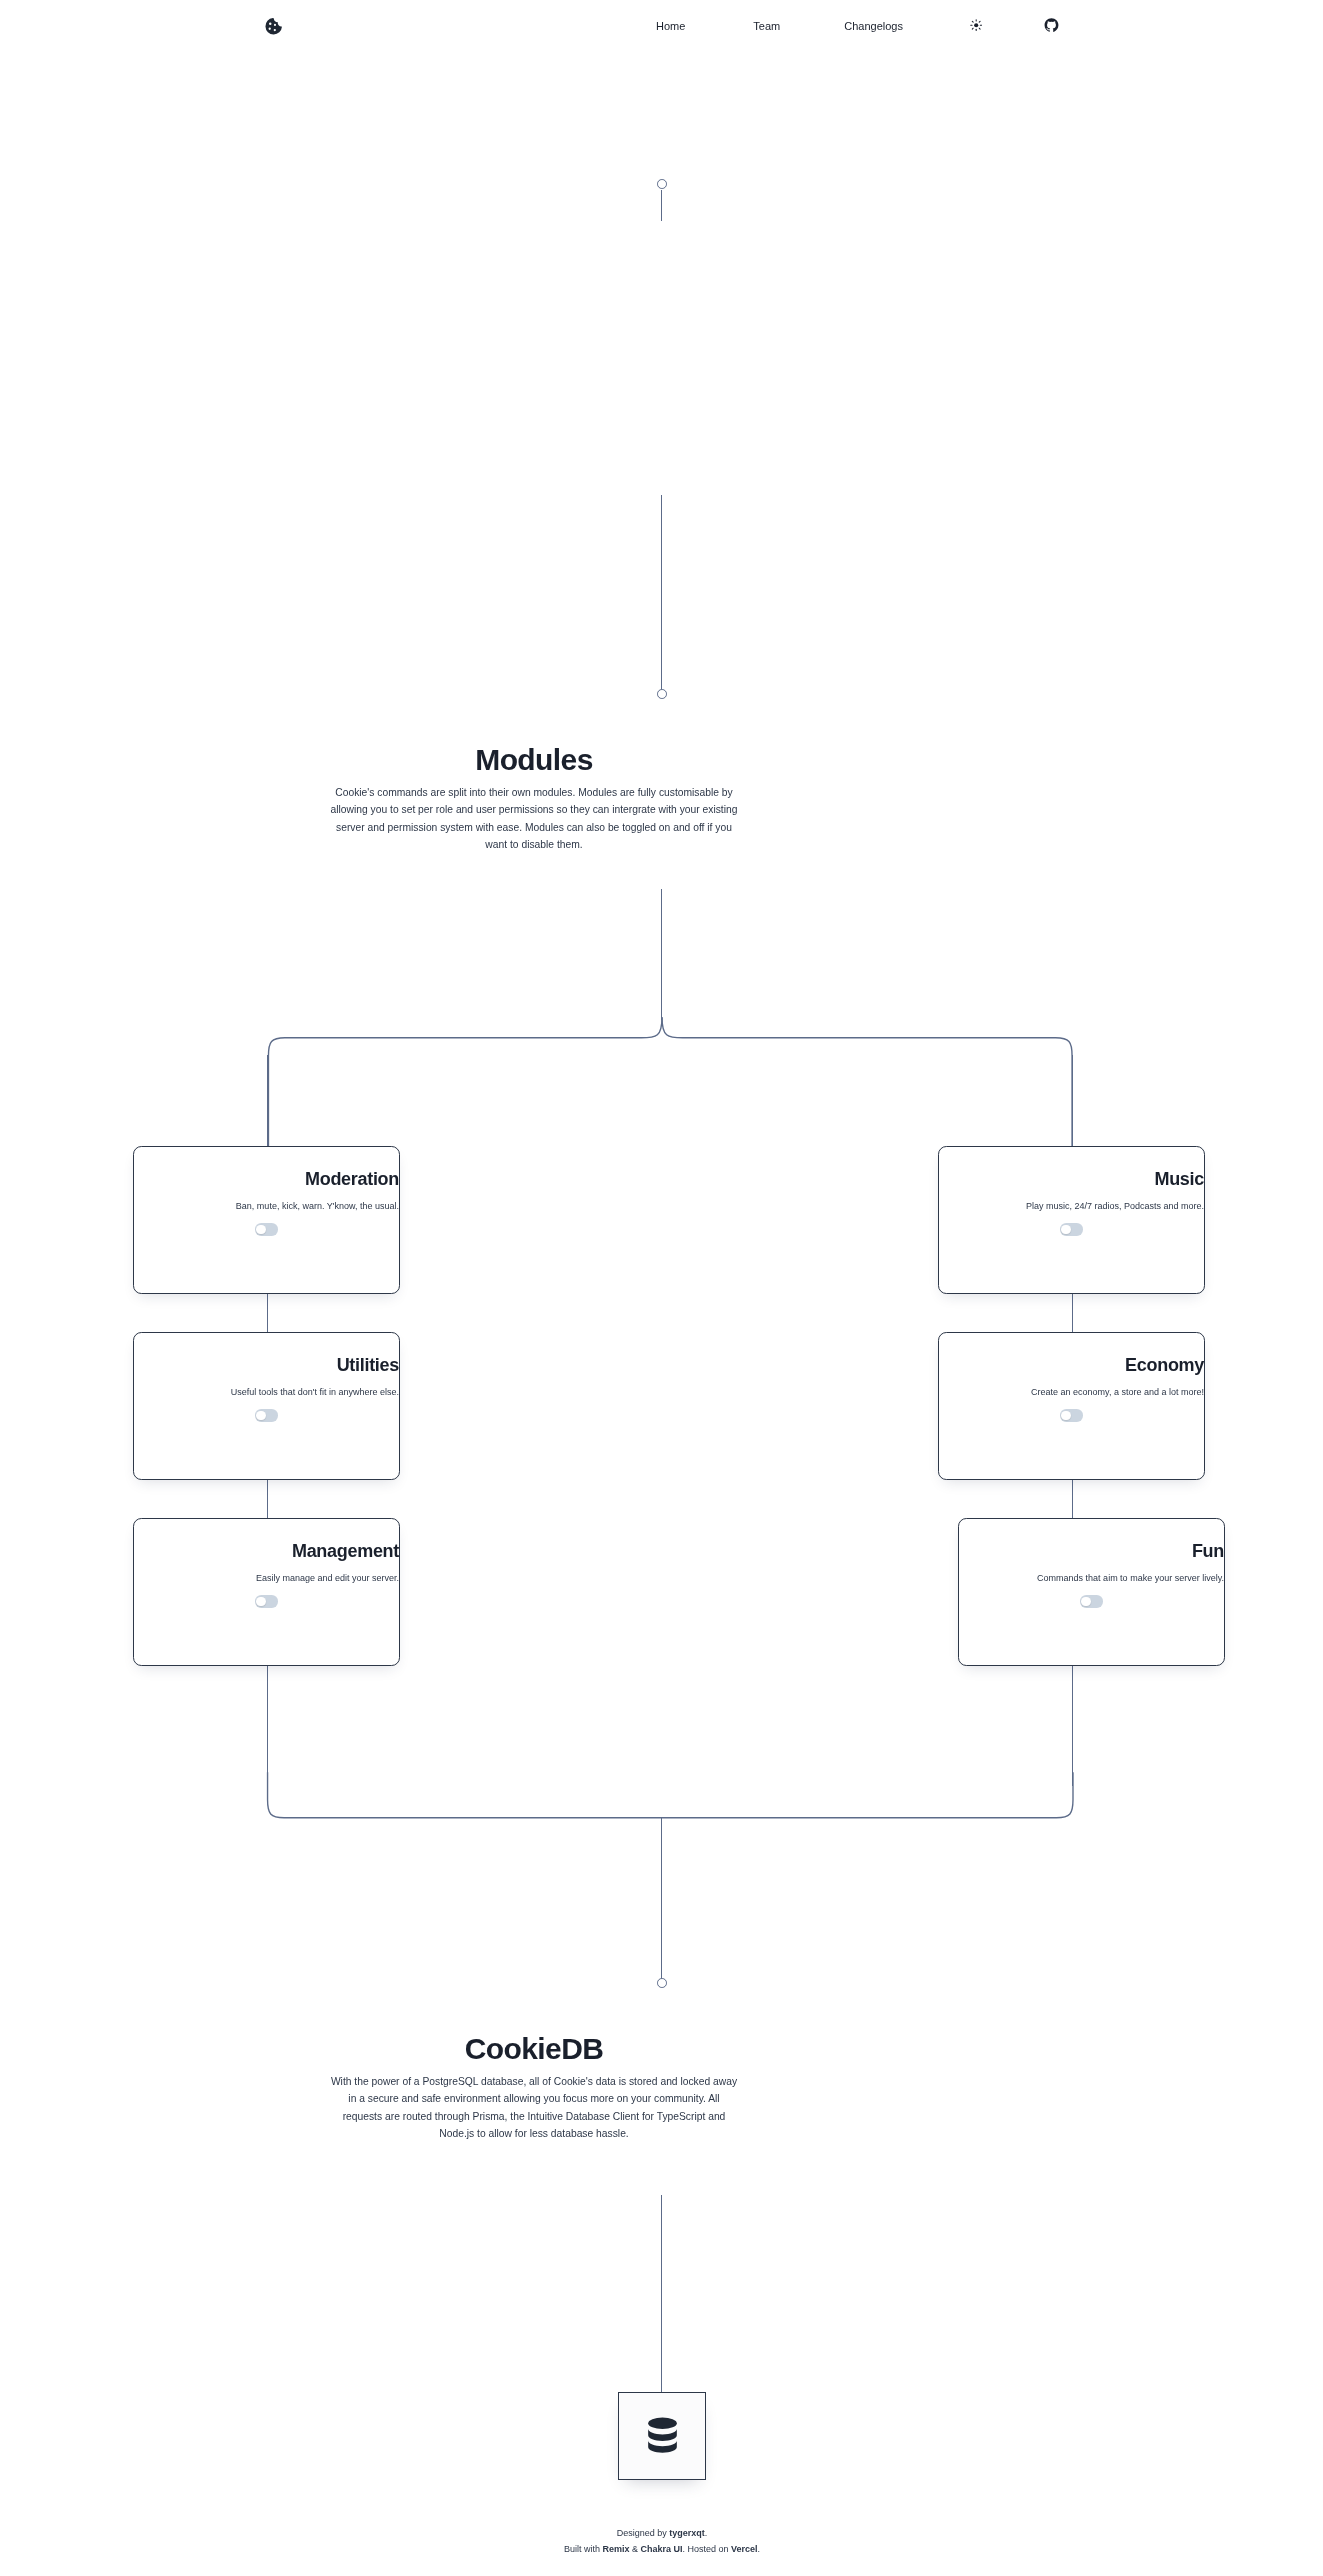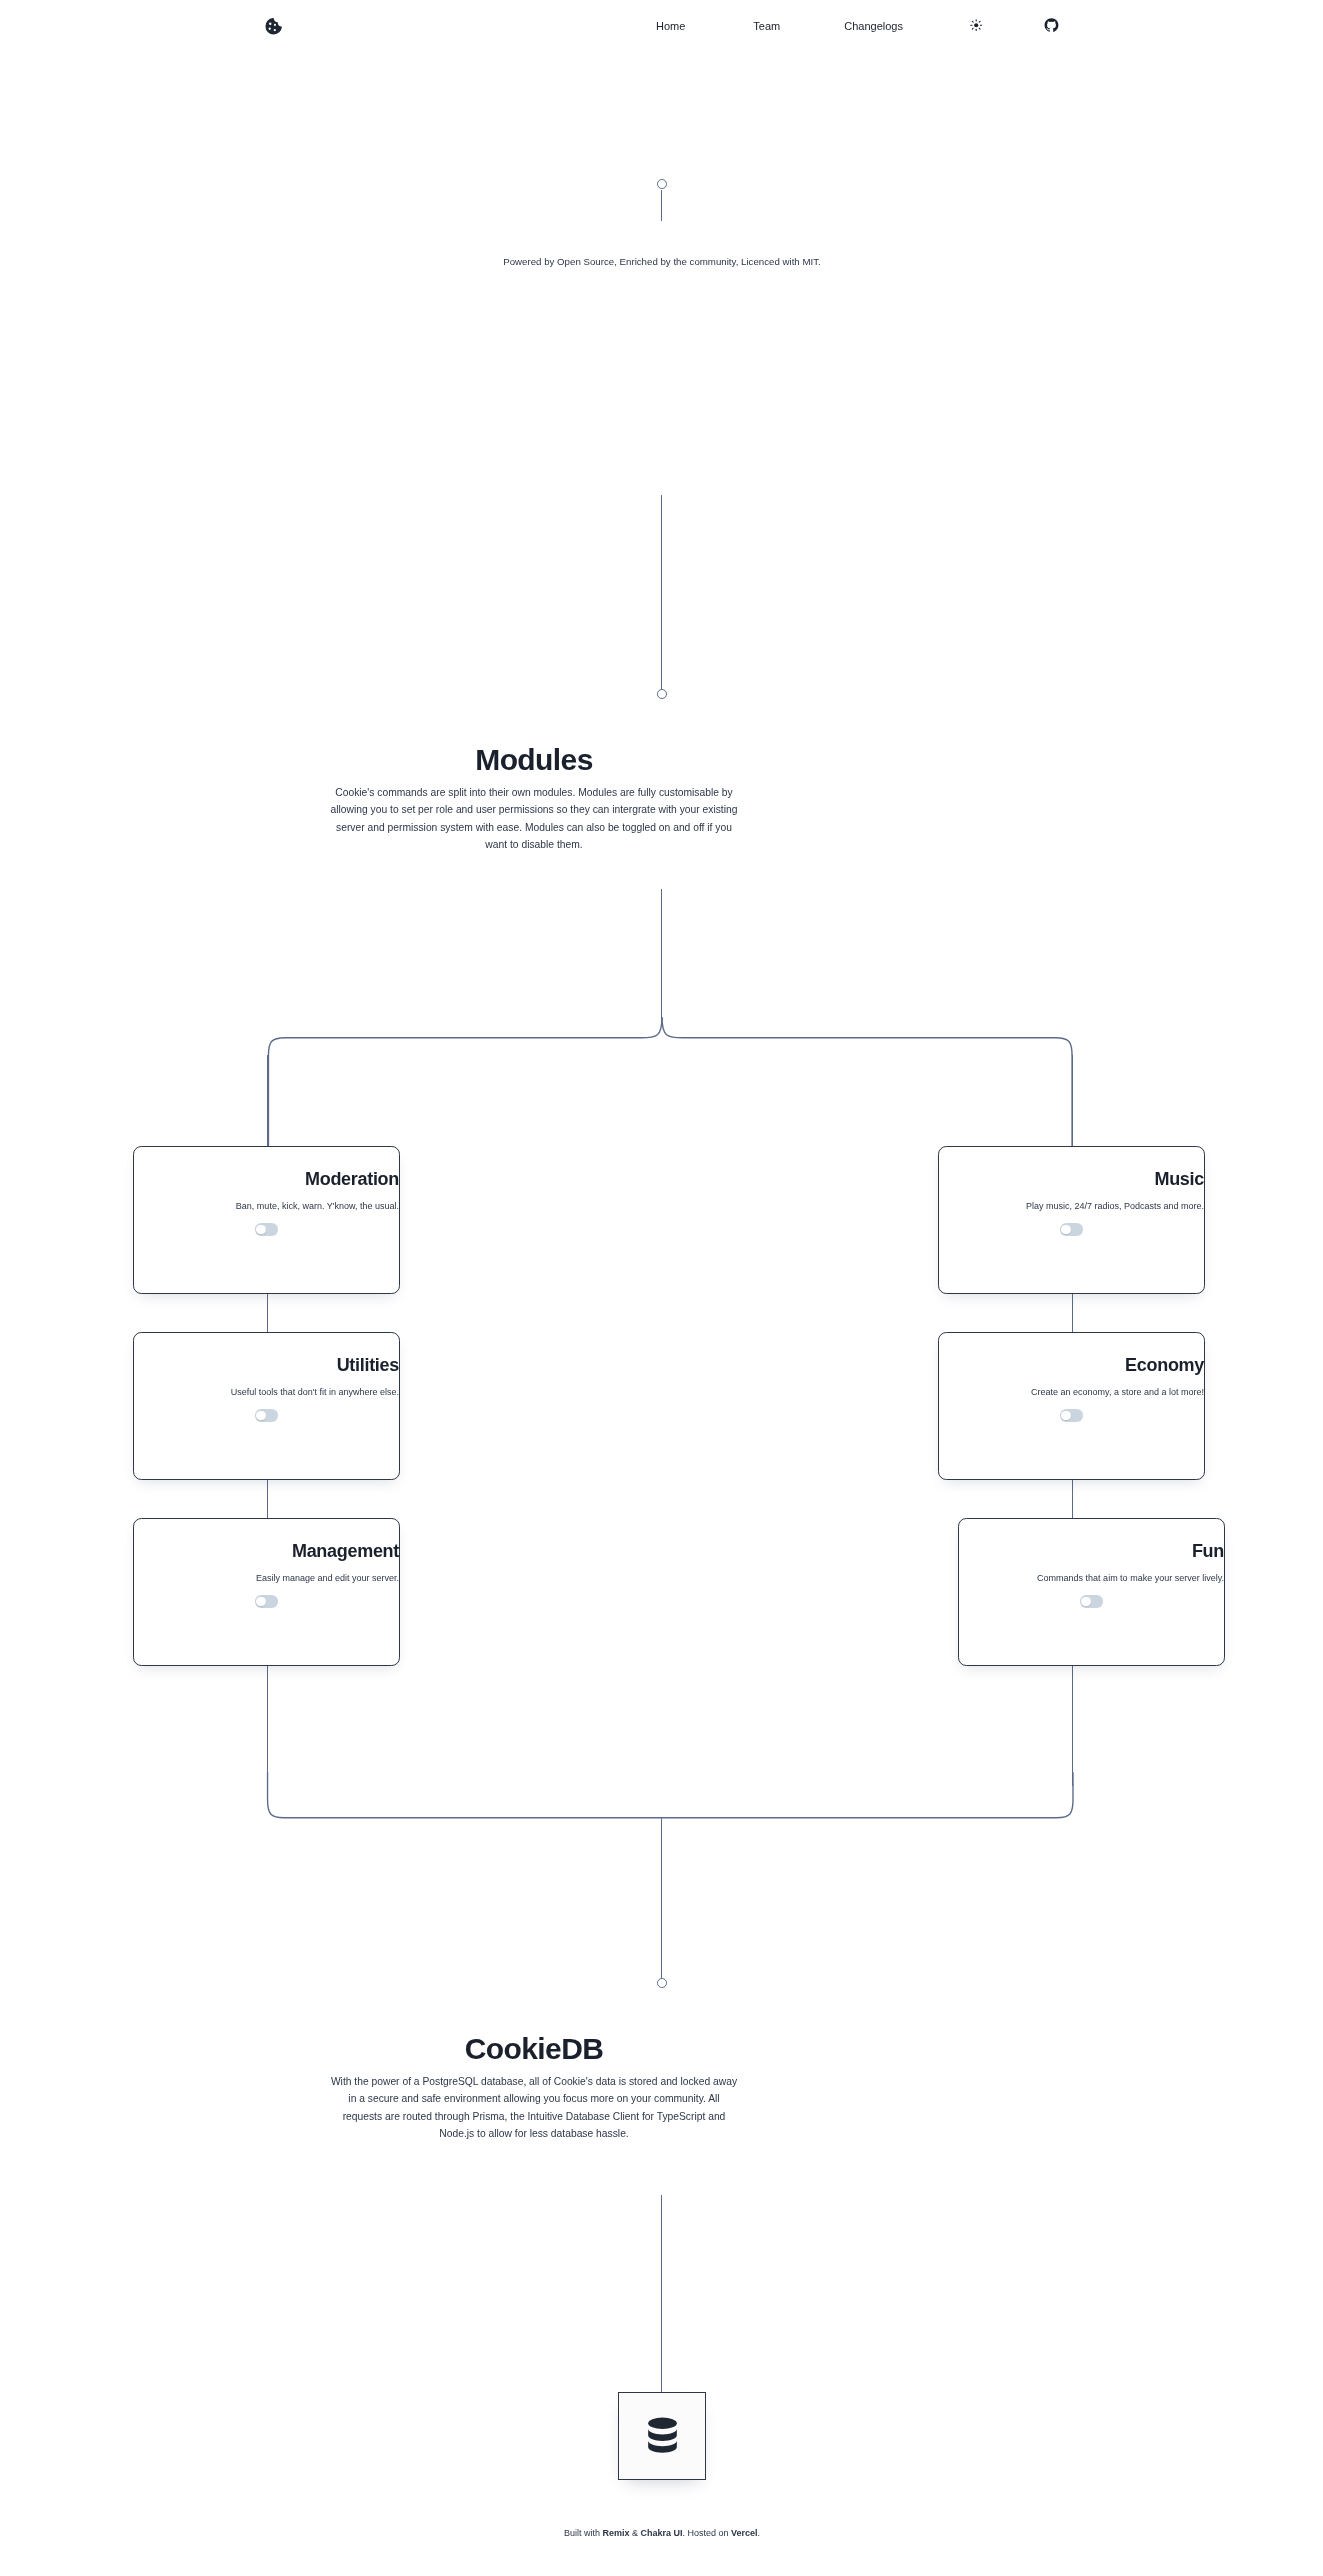--- a/index.html
+++ b/index.html
@@ -172,21 +172,20 @@
         </svg>
       </span>
     </a>
   </div>
 </nav>
 
 <div class="node-ring" style="top:179px;"></div>
 <div class="vline" style="top:190px; height:31px;"></div>
 
 <section class="hero">
-  <p class="tagline">Powered by Open Source, Enriched by the community, Licenced with MIT.</p>
 </section>
 
 <div class="vline" style="top:495px; height:195px;"></div>
 <div class="node-ring" style="top:689px;"></div>
 
 <section class="section" style="top:724px;">
   <h2>Modules</h2>
   <p class="body">Cookie's commands are split into their own modules. Modules are fully customisable by allowing you to set per role and user permissions so they can intergrate with your existing server and permission system with ease. Modules can also be toggled on and off if you want to disable them.</p>
 </section>
 
@@ -264,16 +263,19 @@
     <svg width="43" height="43" viewBox="0 0 24 24" fill="#1f2733">
       <ellipse cx="12" cy="5.2" rx="8" ry="3.2"></ellipse>
       <path d="M4 8.2c0 1.77 3.58 3.2 8 3.2s8-1.43 8-3.2v3.6c0 1.77-3.58 3.2-8 3.2s-8-1.43-8-3.2z"></path>
       <path d="M4 14.8c0 1.77 3.58 3.2 8 3.2s8-1.43 8-3.2v3.6c0 1.77-3.58 3.2-8 3.2s-8-1.43-8-3.2z"></path>
     </svg>
   </span>
 </div>
 
 <footer class="footer">
   <div>
+    <span>Designed by </span><a>tygerxqt</a><span>.</span>
+  </div>
+  <div>
     <span>Built with </span><a>Remix</a><span> &amp; </span><a>Chakra UI</a><span>. Hosted on </span><a>Vercel</a><span>.</span>
   </div>
 </footer>
 
 
 </body></html>

